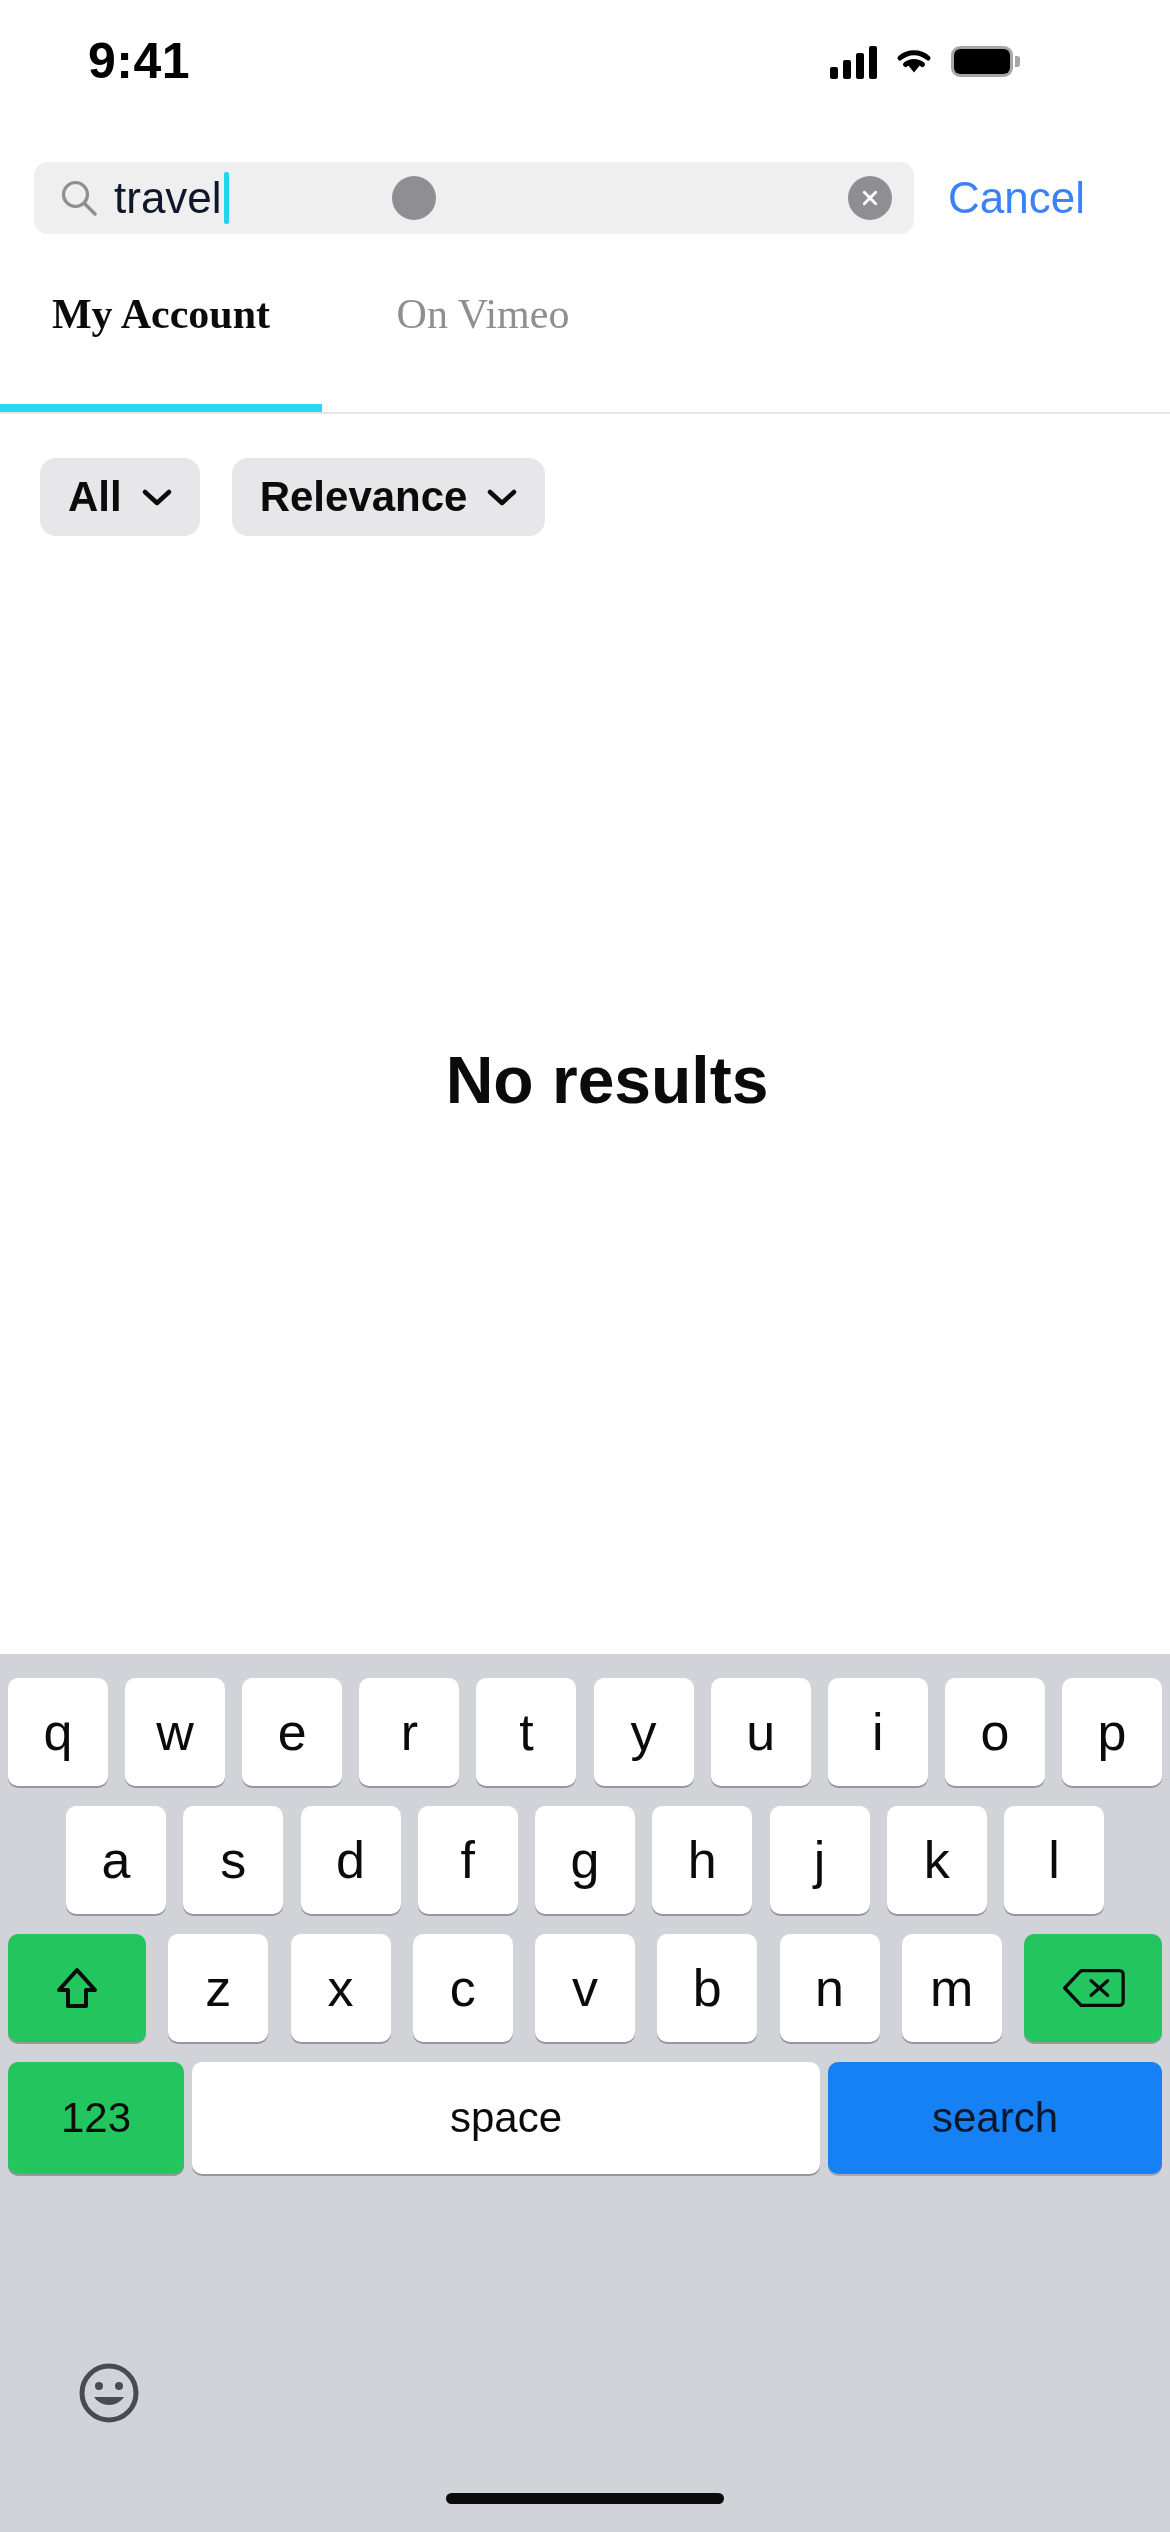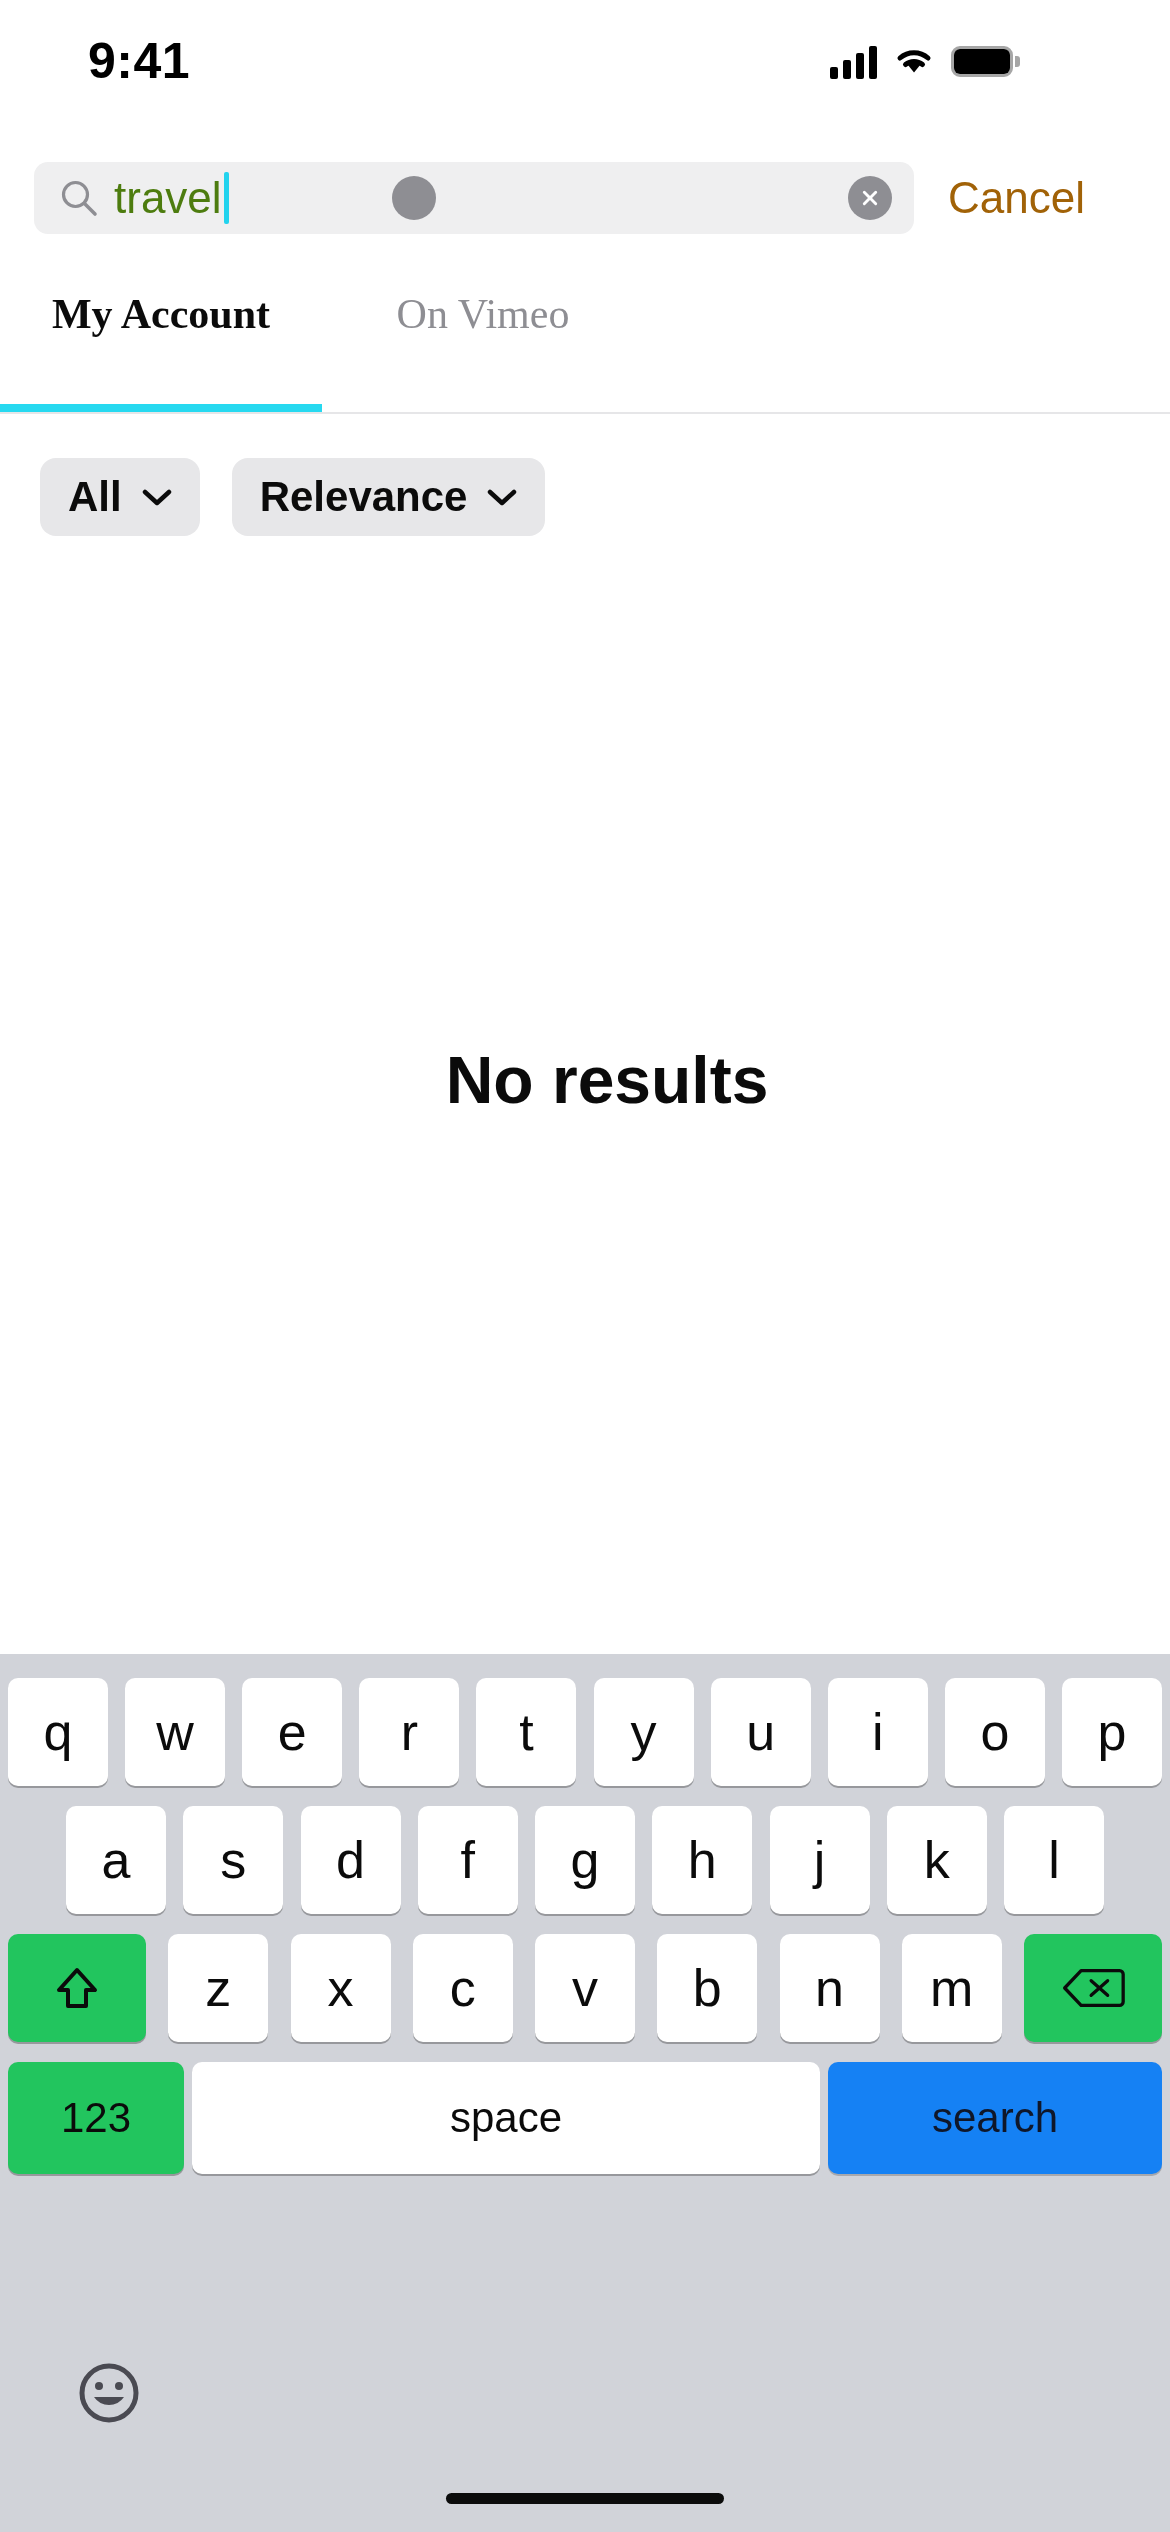--- a/index.html
+++ b/index.html
@@ -62,21 +62,21 @@
     position: relative;
     flex: 0 0 880px;
     height: 72px;
     background: #EFEFF0;
     border-radius: 14px;
     display: flex; align-items: center;
     padding: 0 22px 0 26px;
   }
   #search-icon { width: 38px; height: 38px; flex: 0 0 38px; margin-right: 16px; }
   #search-value {
-    font-size: 44px; color: #4d7c0f; line-height: 1;
+    font-size: 44px; color: #0f172a; line-height: 1;
     white-space: nowrap;
   }
   #text-caret {
     width: 5px; height: 52px; background: #22D3EE;
     margin-left: 2px; border-radius: 2px;
   }
   #touch-dot {
     position: absolute; left: 358px; top: 50%;
     transform: translateY(-50%);
     width: 44px; height: 44px; border-radius: 50%;
@@ -84,21 +84,21 @@
   }
   #clear-button {
     position: absolute; right: 22px; top: 50%;
     transform: translateY(-50%);
     width: 44px; height: 44px; border-radius: 50%;
     background: #8E8E93;
     display: flex; align-items: center; justify-content: center;
   }
   #cancel-button {
     margin-left: 34px;
-    font-size: 44px; color: #a16207; white-space: nowrap;
+    font-size: 44px; color: #3b82f6; white-space: nowrap;
   }
 
   
   #tabs {
     position: absolute; top: 290px; left: 0;
     width: 1170px; height: 124px;
     border-bottom: 2px solid #E6E6E8;
   }
   .tab {
     position: absolute; top: 0; height: 122px;

